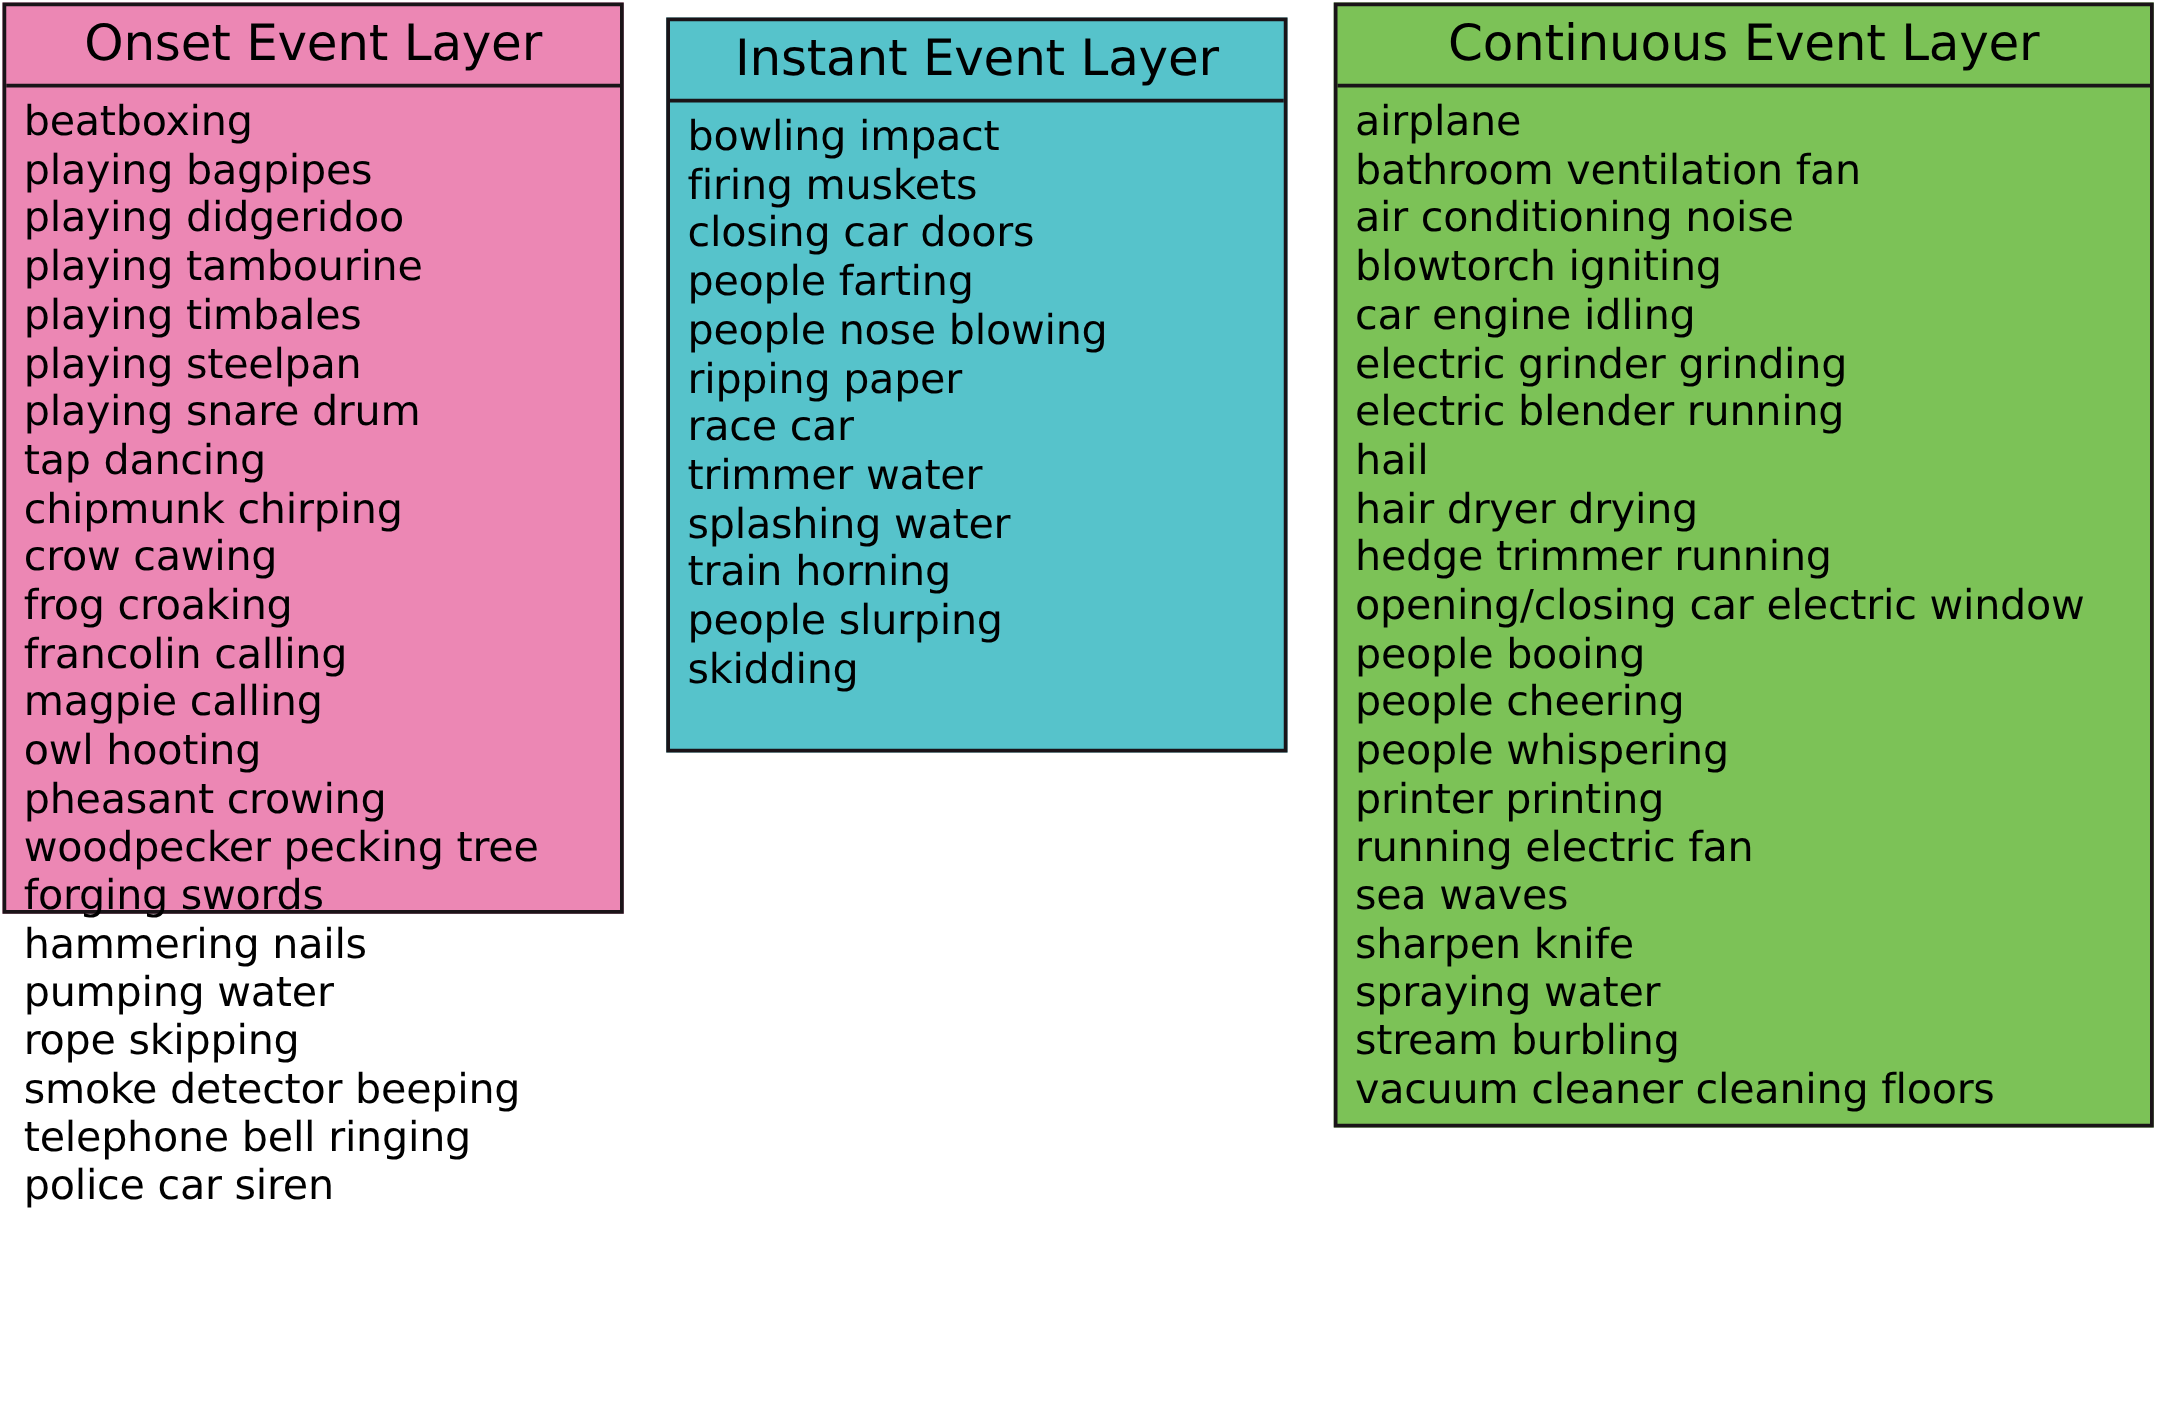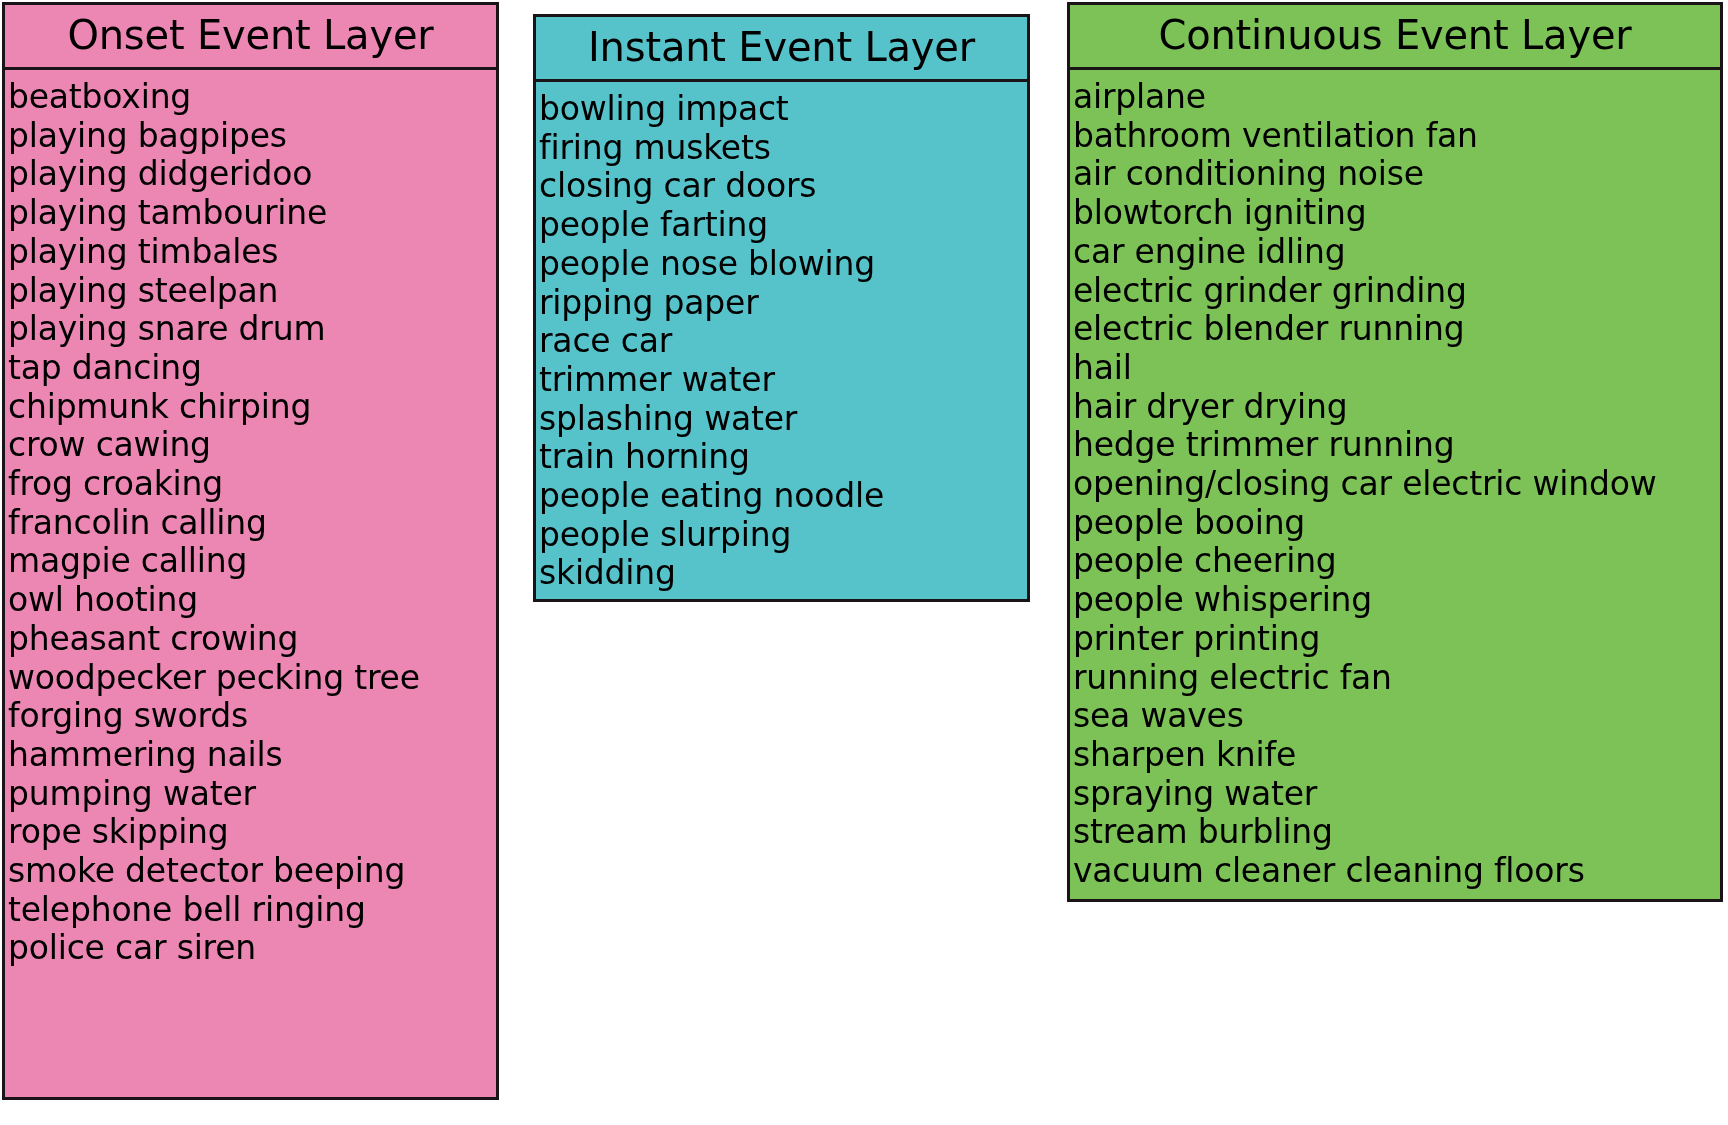--- a/index.html
+++ b/index.html
@@ -41,31 +41,31 @@
   }
   .card-body {
     box-sizing: border-box;
     padding: 8px 0 10px 0;
     flex: 1 1 auto;
   }
   .item-row {
     font-size: 33px;
     line-height: 38.7px;
     color: #000000;
-    padding-left: 3px;
+    padding-left: 14px;
     white-space: nowrap;
     letter-spacing: -0.2px;
   }
 
   
   #card-onset {
     left: 2px;
     top: 2px;
     width: 497px;
-    height: 1098px;
+    height: 729px;
   }
   #card-instant {
     left: 533px;
     top: 14px;
     width: 497px;
     height: 588px;
   }
   #card-continuous {
     left: 1067px;
     top: 2px;
@@ -113,21 +113,20 @@
         <div class="item-row">bowling impact</div>
         <div class="item-row">firing muskets</div>
         <div class="item-row">closing car doors</div>
         <div class="item-row">people farting</div>
         <div class="item-row">people nose blowing</div>
         <div class="item-row">ripping paper</div>
         <div class="item-row">race car</div>
         <div class="item-row">trimmer water</div>
         <div class="item-row">splashing water</div>
         <div class="item-row">train horning</div>
-        <div class="item-row">people eating noodle</div>
         <div class="item-row">people slurping</div>
         <div class="item-row">skidding</div>
       </div>
   </div>
 
   <div class="layer-card" id="card-continuous" style="background: rgb(124, 194, 87);">
     <div class="card-header">Continuous Event Layer</div>
     <div class="card-body">
         <div class="item-row">airplane</div>
         <div class="item-row">bathroom ventilation fan</div>

